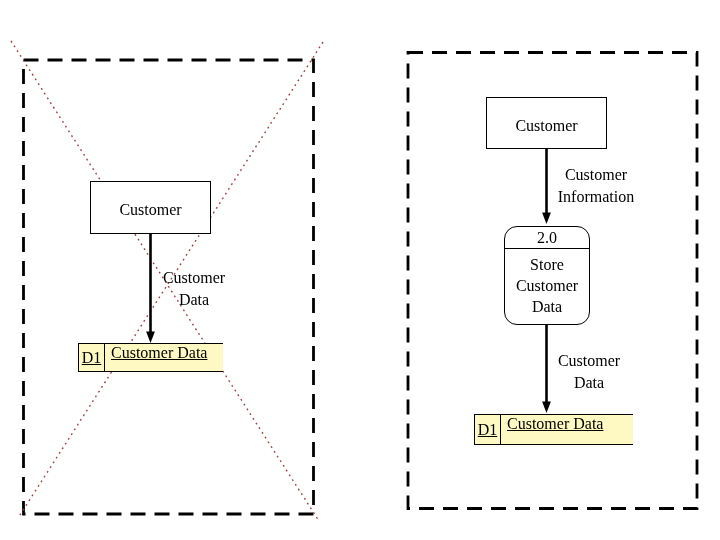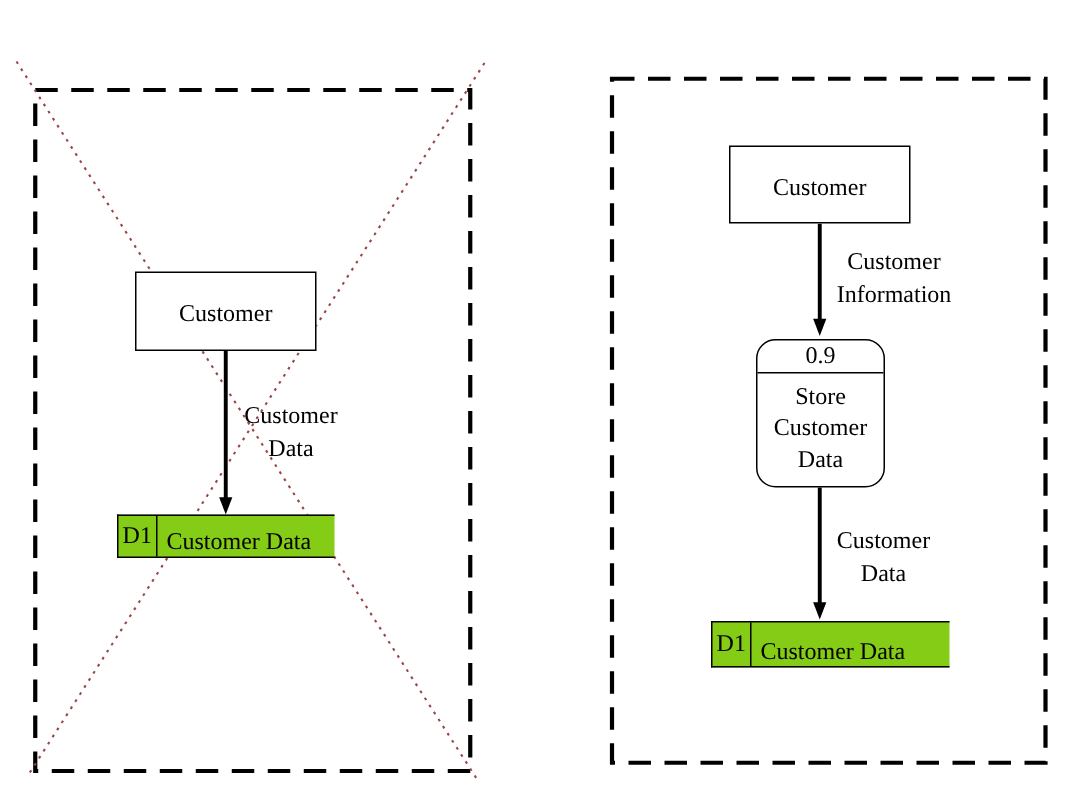--- a/index.html
+++ b/index.html
@@ -54,25 +54,26 @@
   .process-body {
     padding-top: 5px;
     line-height: 21px;
     white-space: pre-line;
   }
   .datastore {
     position: absolute;
     border-top: 1.5px solid #000;
     border-bottom: 1.5px solid #000;
     border-left: 1.5px solid #000;
-    background: #84cc16;
+    background: #fef9c3;
     box-sizing: border-box;
     display: flex;
-    align-items: flex-end;
+    align-items: flex-start;
     font-size: 16px;
+    text-decoration: underline;
   }
   .ds-id {
     align-self: stretch;
     display: flex;
     align-items: center;
     justify-content: center;
     width: 25px;
     border-right: 1.5px solid #000;
     flex: 0 0 auto;
   }
@@ -117,21 +118,21 @@
   </div>
 
   <div class="entity-box" style="left:486px; top:97px; width:121px; height:52px;">
     <span>Customer</span>
   </div>
 
   <div class="flow-label" style="left:548px; top:164px; width:96px;">Customer
 Information</div>
 
   <div class="process-box">
-    <div class="process-header">0.9</div>
+    <div class="process-header">2.0</div>
     <div class="process-body">Store
 Customer
 Data</div>
   </div>
 
   <div class="flow-label" style="left:544px; top:350px; width:90px;">Customer
 Data</div>
 
   <div class="datastore" style="left:474px; top:414px; width:159px; height:31px;">
     <div class="ds-id">D1</div>

